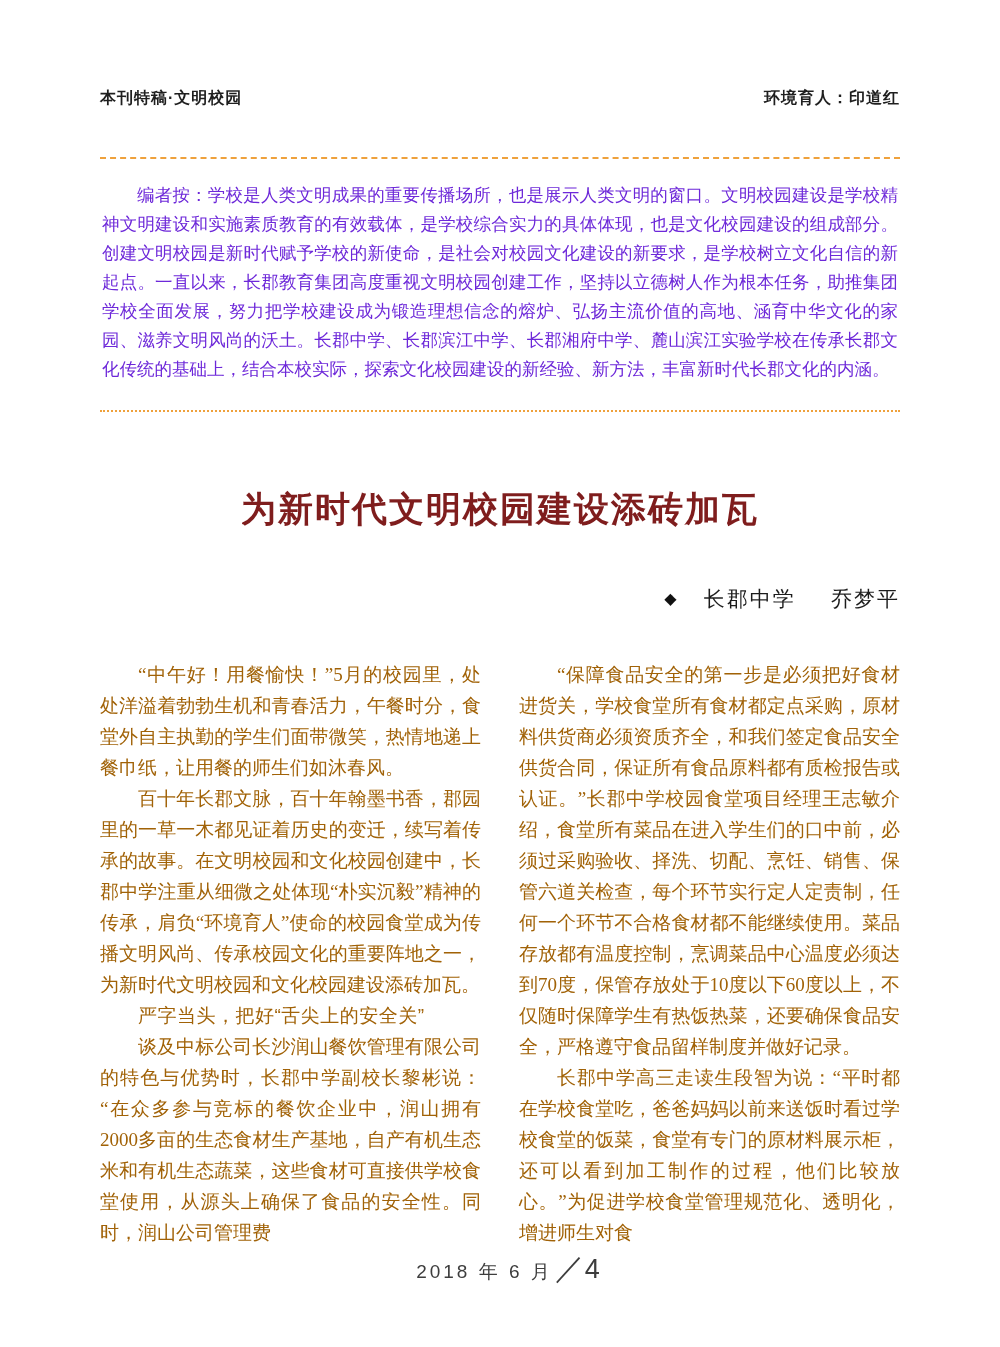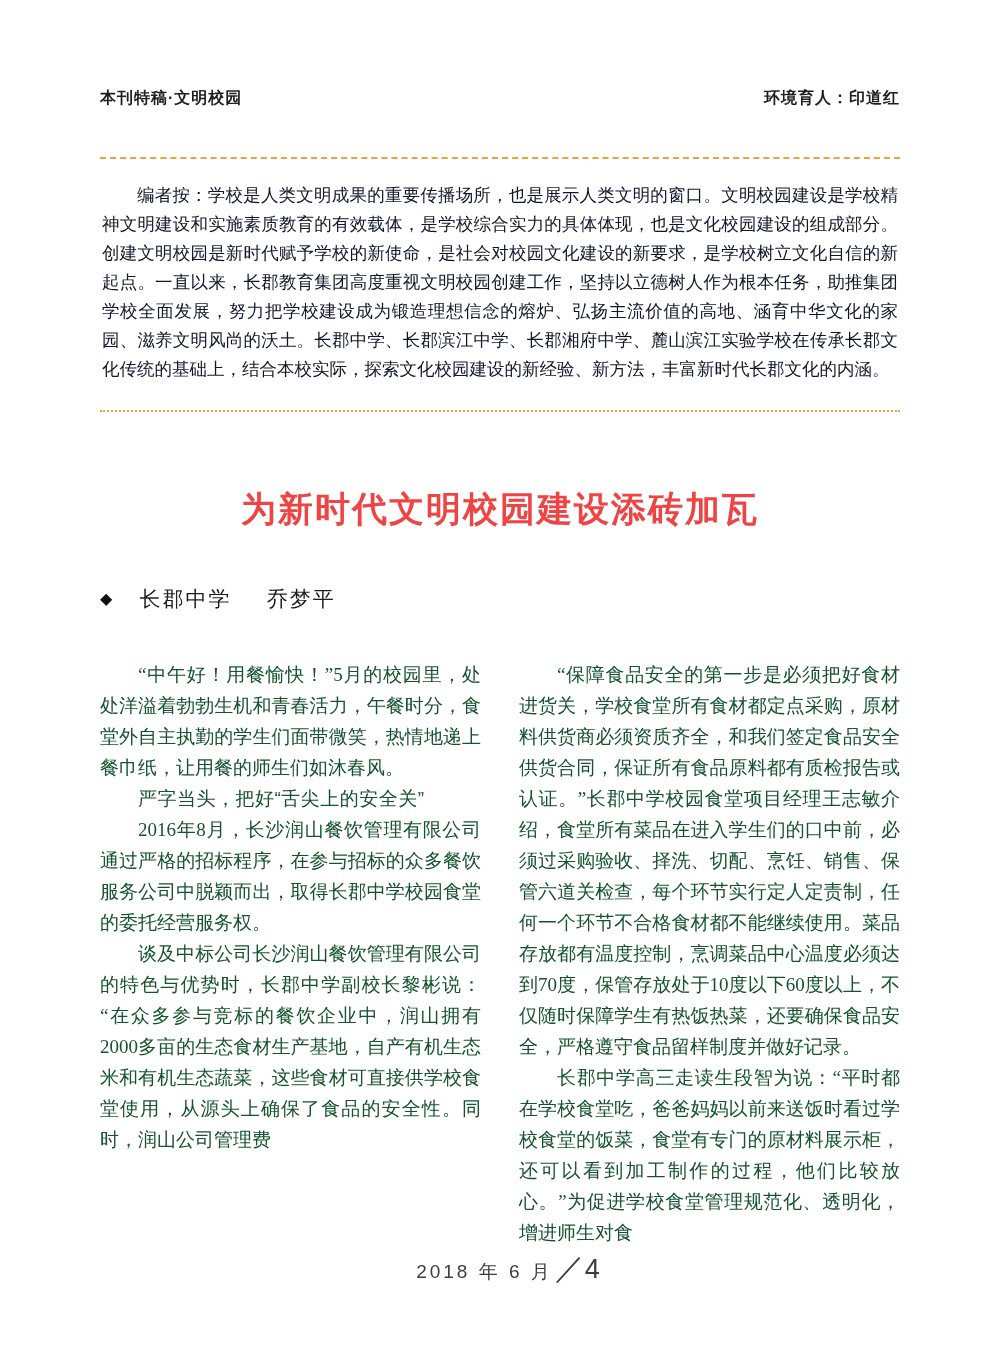--- a/index.html
+++ b/index.html
@@ -25,36 +25,36 @@
   .editor-note{
     margin-top:48px;
     border-top:2px dashed #EFA13C;
     border-bottom:2px dotted #EFA13C;
     padding:22px 2px 26px 2px;
   }
   .editor-note p{
     margin:0;
     font-size:17.5px;line-height:29px;
     text-align:justify;text-indent:2em;
-    color:#0f172a;
+    color:#6d28d9;
     font-family:"Liberation Serif","DejaVu Serif",serif;
   }
   
   .article-title{
     margin-top:74px;
     text-align:center;
     font-family:"Liberation Sans","DejaVu Sans",sans-serif;
     font-weight:bold;
     font-size:35px;
     letter-spacing:2px;
-    color:#ef4444;
+    color:#7f1d1d;
   }
   .byline{
     margin-top:52px;
-    text-align:left;
+    text-align:right;
     font-size:21px;
     color:#1c1c1c;
     letter-spacing:2px;
   }
   .byline .diamond{
     font-size:16px;
     position:relative;top:-2px;
     margin-right:18px;
     color:#111111;
   }
@@ -63,21 +63,21 @@
   .body-cols{
     display:flex;
     margin-top:46px;
   }
   .col{width:381px;}
   .col.left{margin-right:38px;}
   .col p{
     margin:0;
     font-size:19px;line-height:31px;
     text-align:justify;text-indent:2em;
-    color:#14532d;
+    color:#a16207;
   }
   .subheading{
     margin:16px 0 14px 0;
     font-family:"Liberation Sans","DejaVu Sans",sans-serif;
     font-weight:normal;
     font-size:21px;
     color:#161616;
     text-indent:0;
     letter-spacing:0.5px;
   }
@@ -122,22 +122,22 @@
 
     <div class="byline">
       <span class="diamond">◆</span>
       <span class="affiliation">长郡中学</span>
       <span>乔梦平</span>
     </div>
 
     <div class="body-cols">
       <div class="col left">
         <p>“中午好！用餐愉快！”5月的校园里，处处洋溢着勃勃生机和青春活力，午餐时分，食堂外自主执勤的学生们面带微笑，热情地递上餐巾纸，让用餐的师生们如沐春风。</p>
+        <p>百十年长郡文脉，百十年翰墨书香，郡园里的一草一木都见证着历史的变迁，续写着传承的故事。在文明校园和文化校园创建中，长郡中学注重从细微之处体现“朴实沉毅”精神的传承，肩负“环境育人”使命的校园食堂成为传播文明风尚、传承校园文化的重要阵地之一，为新时代文明校园和文化校园建设添砖加瓦。</p>
         <p class="subheading">严字当头，把好“舌尖上的安全关”</p>
-        <p>2016年8月，长沙润山餐饮管理有限公司通过严格的招标程序，在参与招标的众多餐饮服务公司中脱颖而出，取得长郡中学校园食堂的委托经营服务权。</p>
         <p>谈及中标公司长沙润山餐饮管理有限公司的特色与优势时，长郡中学副校长黎彬说：“在众多参与竞标的餐饮企业中，润山拥有2000多亩的生态食材生产基地，自产有机生态米和有机生态蔬菜，这些食材可直接供学校食堂使用，从源头上确保了食品的安全性。同时，润山公司管理费</p>
       </div>
       <div class="col right">
         <p>“保障食品安全的第一步是必须把好食材进货关，学校食堂所有食材都定点采购，原材料供货商必须资质齐全，和我们签定食品安全供货合同，保证所有食品原料都有质检报告或认证。”长郡中学校园食堂项目经理王志敏介绍，食堂所有菜品在进入学生们的口中前，必须过采购验收、择洗、切配、烹饪、销售、保管六道关检查，每个环节实行定人定责制，任何一个环节不合格食材都不能继续使用。菜品存放都有温度控制，烹调菜品中心温度必须达到70度，保管存放处于10度以下60度以上，不仅随时保障学生有热饭热菜，还要确保食品安全，严格遵守食品留样制度并做好记录。</p>
         <p>长郡中学高三走读生段智为说：“平时都在学校食堂吃，爸爸妈妈以前来送饭时看过学校食堂的饭菜，食堂有专门的原材料展示柜，还可以看到加工制作的过程，他们比较放心。”为促进学校食堂管理规范化、透明化，增进师生对食</p>
       </div>
     </div>
 
   </div>
 

